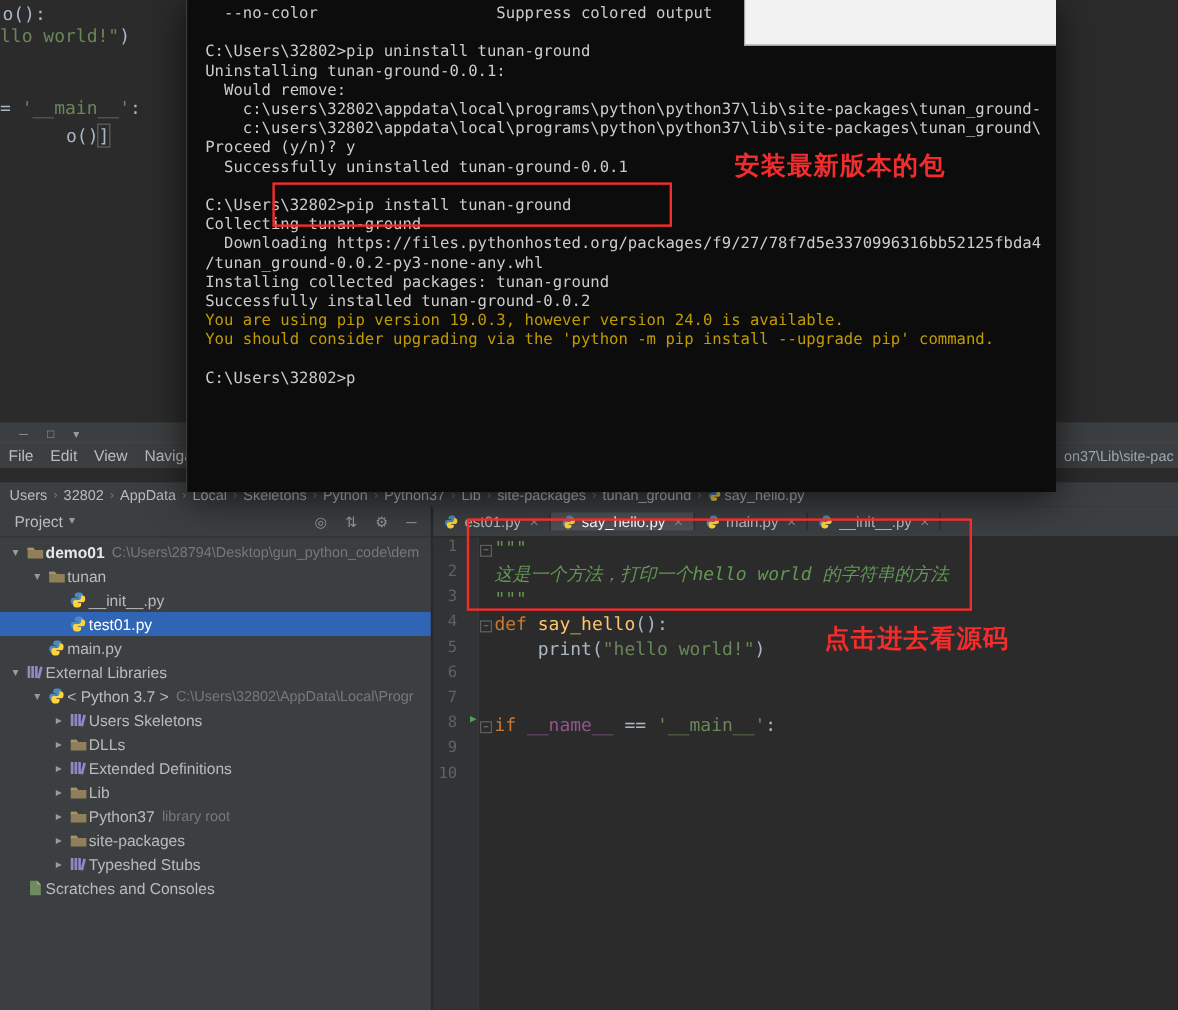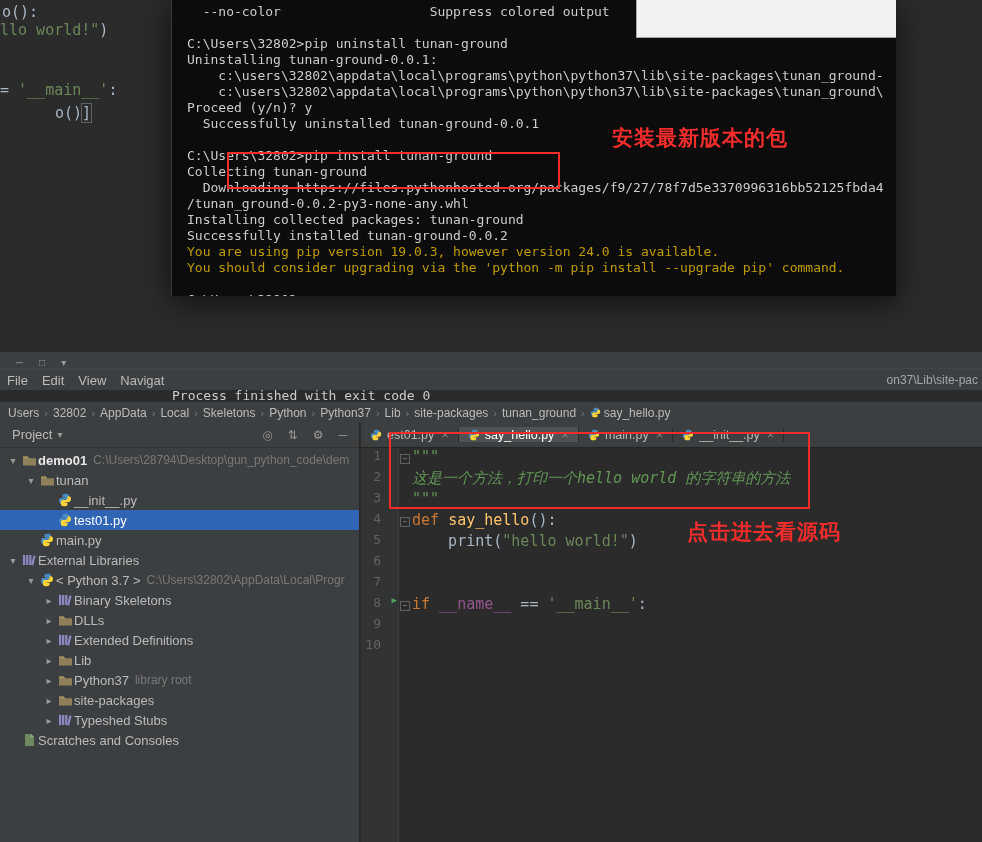--- a/index.html
+++ b/index.html
@@ -74,21 +74,21 @@
                color:var(--line-number-gray)}
   .run-arrow{position:absolute;right:1px;top:0;color:var(--run-green);font-size:9px}
   .code{position:absolute;left:38px;top:0;right:0;height:100%}
   .code-line{position:absolute;left:0;width:100%;height:21px;line-height:21px;padding-left:13px;
              font:15px "DejaVu Sans Mono","Liberation Mono",monospace;white-space:pre}
   .code-line.current{background:#323232}
   .fold-box{position:absolute;left:1px;width:10px;height:10px;border:1px solid #5E6164;color:#9A9A9A;
             font-size:8px;line-height:8px;text-align:center;background:var(--editor-bg)}
 
   
-  .terminal{position:absolute;left:171px;top:0;width:725px;height:296px;background:var(--terminal-bg);
+  .terminal{position:absolute;left:155px;top:0;width:725px;height:410px;background:var(--terminal-bg);
             box-shadow:0 6px 30px rgba(0,0,0,.65);border-left:1px solid #3A3A3A;
             padding:4px 0 0 15px;overflow:hidden}
   .tline{font:13px "DejaVu Sans Mono","Liberation Mono",monospace;line-height:16px;
          color:var(--terminal-text);white-space:pre}
   .tline.warn{color:var(--terminal-warning)}
   .terminal-title-frag{position:absolute;right:0;top:0;width:260px;height:38px;background:#F2F2F2;
                        border-bottom:1px solid #A6A6A6;border-left:1px solid #A6A6A6}
 
   
   .redbox{position:absolute;border:2px solid var(--red-annotation);pointer-events:none}
@@ -267,21 +267,21 @@
           <div class="tree-row" style="padding-left: 42px;">
             <span class="chevron">▸</span>
             <span class="tree-icon">
               <svg width="14" height="14" viewBox="0 0 14 14">
                 <rect x="1" y="2" width="2.2" height="10" fill="#8F8AC6"></rect>
                 <rect x="4.1" y="2" width="2.2" height="10" fill="#8F8AC6"></rect>
                 <rect x="7.2" y="2" width="2.2" height="10" fill="#8F8AC6"></rect>
                 <rect x="10.2" y="2.6" width="2.2" height="9.8" transform="rotate(14 11.3 7.5)" fill="#8F8AC6"></rect>
               </svg>
             </span>
-            <span class="tree-label">Binary Skeletons</span>
+            <span class="tree-label">Users Skeletons</span>
           </div>
           <div class="tree-row" style="padding-left: 42px;">
             <span class="chevron">▸</span>
             <span class="tree-icon">
               <svg width="15" height="13" viewBox="0 0 15 13">
                 <path d="M1 2.5h4.6l1.6 1.8H14v7.2H1z" fill="#90805A"></path>
                 <path d="M1 2.5h4.6l1.6 1.8H1z" fill="#A8945F"></path>
               </svg>
             </span>
             <span class="tree-label">DLLs</span>
@@ -428,20 +428,21 @@
     </div>
 
   </div>
 
   <div class="terminal">
     <div id="terminal-lines">
         <div class="tline">  --no-color                   Suppress colored output</div>
         <div class="tline">&nbsp;</div>
         <div class="tline">C:\Users\32802&gt;pip uninstall tunan-ground</div>
         <div class="tline">Uninstalling tunan-ground-0.0.1:</div>
+        <div class="tline">  Would remove:</div>
         <div class="tline">    c:\users\32802\appdata\local\programs\python\python37\lib\site-packages\tunan_ground-</div>
         <div class="tline">    c:\users\32802\appdata\local\programs\python\python37\lib\site-packages\tunan_ground\</div>
         <div class="tline">Proceed (y/n)? y</div>
         <div class="tline">  Successfully uninstalled tunan-ground-0.0.1</div>
         <div class="tline">&nbsp;</div>
         <div class="tline">C:\Users\32802&gt;pip install tunan-ground</div>
         <div class="tline">Collecting tunan-ground</div>
         <div class="tline">  Downloading https://files.pythonhosted.org/packages/f9/27/78f7d5e3370996316bb52125fbda4</div>
         <div class="tline">/tunan_ground-0.0.2-py3-none-any.whl</div>
         <div class="tline">Installing collected packages: tunan-ground</div>

